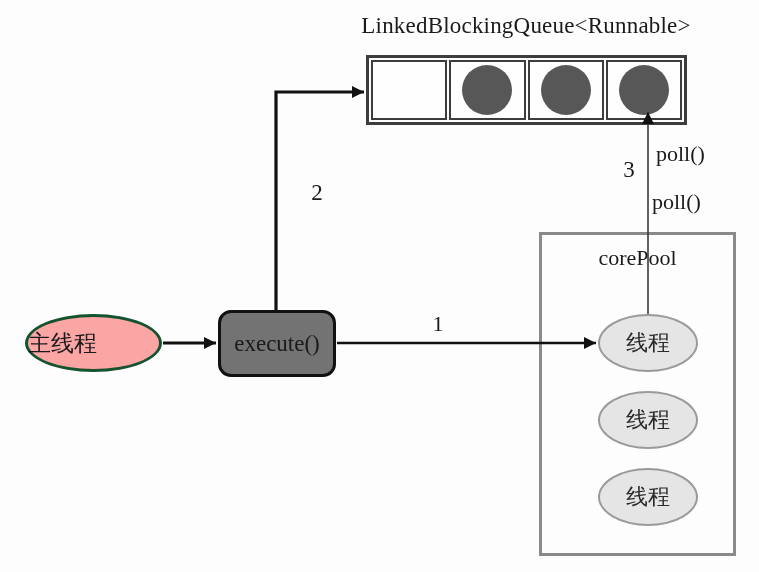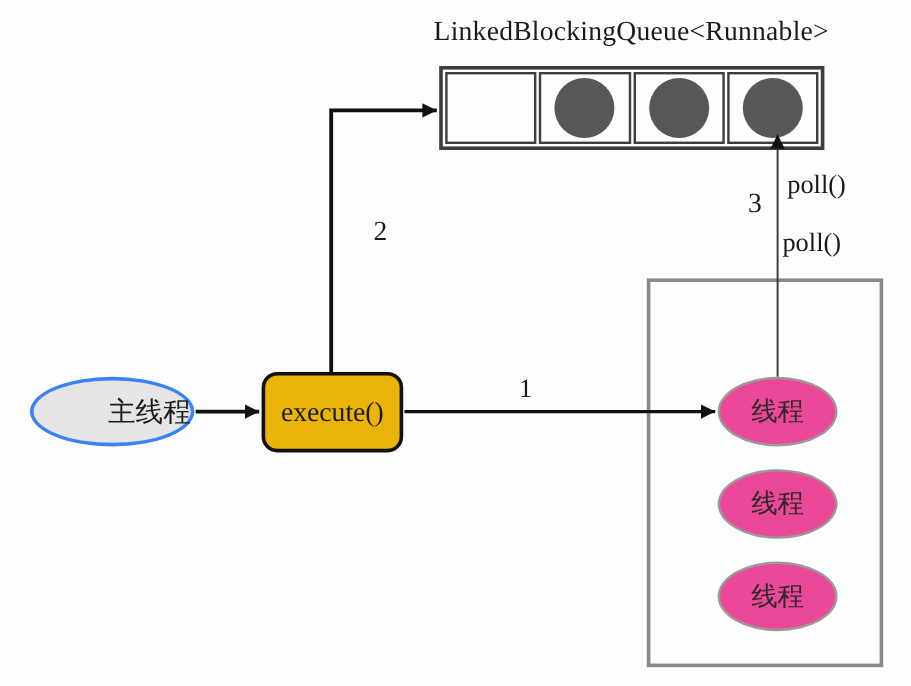--- a/index.html
+++ b/index.html
@@ -19,38 +19,38 @@
     display:flex;gap:2px;padding:2px;background:#fdfdfd;
   }
   .qcell{
     flex:1;border:2px solid #3d3d3d;box-sizing:border-box;
     display:flex;align-items:center;justify-content:center;background:#fefefe;
   }
   .qdot{width:50px;height:50px;border-radius:50%;background:#575757;}
   
   .main-thread{
     left:25px;top:314px;width:137px;height:58px;box-sizing:border-box;
-    border:3px solid #3b82f6;border-radius:50%;
-    display:flex;align-items:center;justify-content:flex-end;font-size:23px;background:#e5e5e5;
+    border:3px solid #14532d;border-radius:50%;
+    display:flex;align-items:center;justify-content:flex-start;font-size:23px;background:#fca5a5;
   }
   .execute-box{
     left:218px;top:310px;width:118px;height:67px;box-sizing:border-box;
     border:3px solid #111;border-radius:13px;
-    display:flex;align-items:center;justify-content:center;font-size:23px;background:#eab308;
+    display:flex;align-items:center;justify-content:center;font-size:23px;background:#737373;
   }
   .core-pool{
     left:539px;top:232px;width:197px;height:324px;box-sizing:border-box;
     border:3px solid #8a8a8a;background:transparent;
   }
   .core-pool-label{
     left:539px;top:245px;width:197px;text-align:center;font-size:22px;
   }
   .thread-ellipse{
     position:absolute;left:598px;width:100px;height:58px;box-sizing:border-box;
-    border:2px solid #9a9a9a;border-radius:50%;background:#ec4899;
+    border:2px solid #9a9a9a;border-radius:50%;background:#e5e5e5;
     display:flex;align-items:center;justify-content:center;font-size:22px;color:#2a2a2a;
   }
   
   .lbl{font-size:22px;}
   .lbl-1{left:422px;top:311px;width:32px;text-align:center;}
   .lbl-2{left:301px;top:180px;width:32px;text-align:center;font-size:23px;}
   .lbl-3{left:613px;top:157px;width:32px;text-align:center;font-size:23px;}
   .lbl-poll{left:656px;top:141px;}
   .lbl-take{left:652px;top:189px;}
   
@@ -78,20 +78,21 @@
 
   <div class="abs main-thread">
     <span>主线程</span>
   </div>
 
   <div class="abs execute-box">
     <span>execute()</span>
   </div>
 
   <div class="abs core-pool"></div>
+  <div class="abs core-pool-label">corePool</div>
 
   <div class="abs lbl lbl-1">1</div>
   <div class="abs lbl lbl-2">2</div>
   <div class="abs lbl lbl-3">3</div>
   <div class="abs lbl lbl-poll">poll()</div>
   <div class="abs lbl lbl-take">poll()</div>
 
   <svg class="arrows" viewBox="0 0 759 572" xmlns="http://www.w3.org/2000/svg">
     <defs>
       <marker id="arrowhead" markerUnits="userSpaceOnUse" markerWidth="14" markerHeight="13" refX="12" refY="6" orient="auto">

